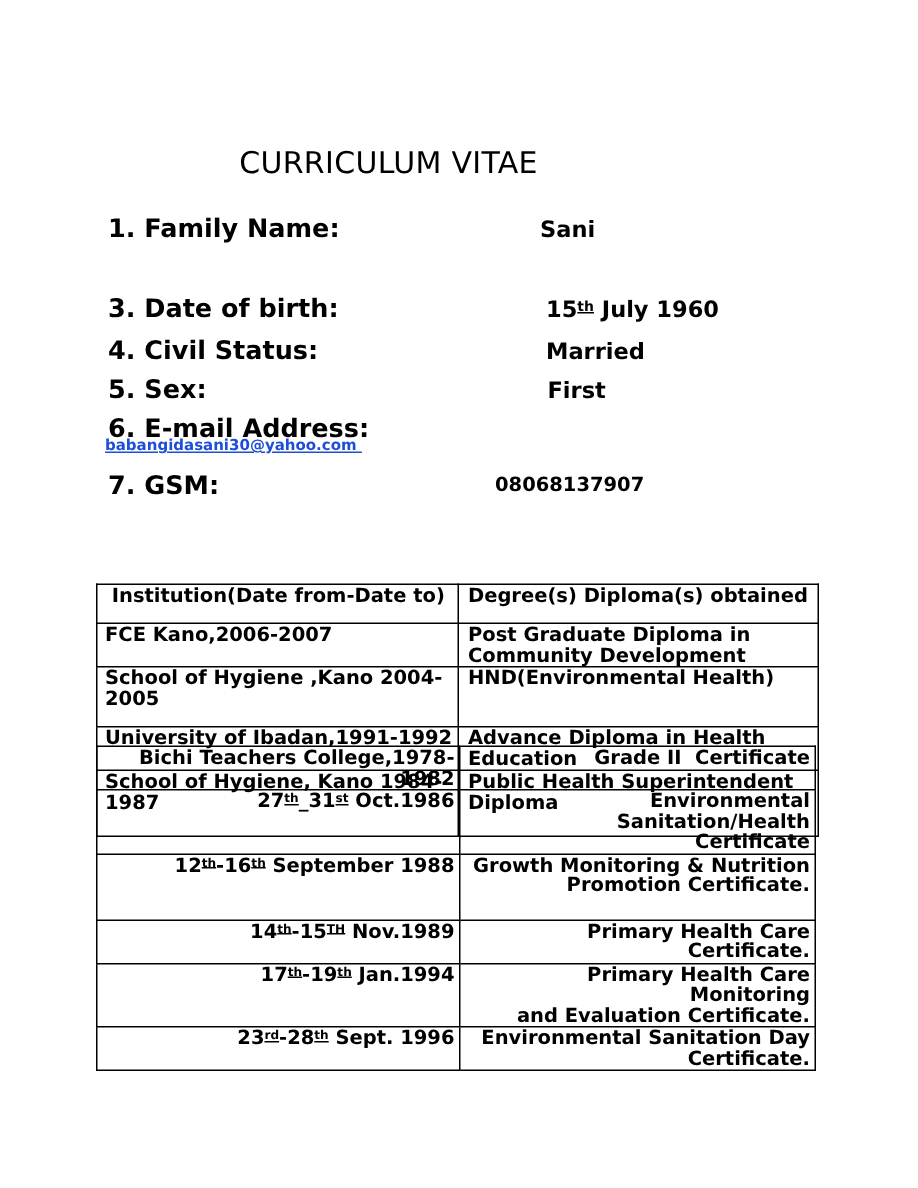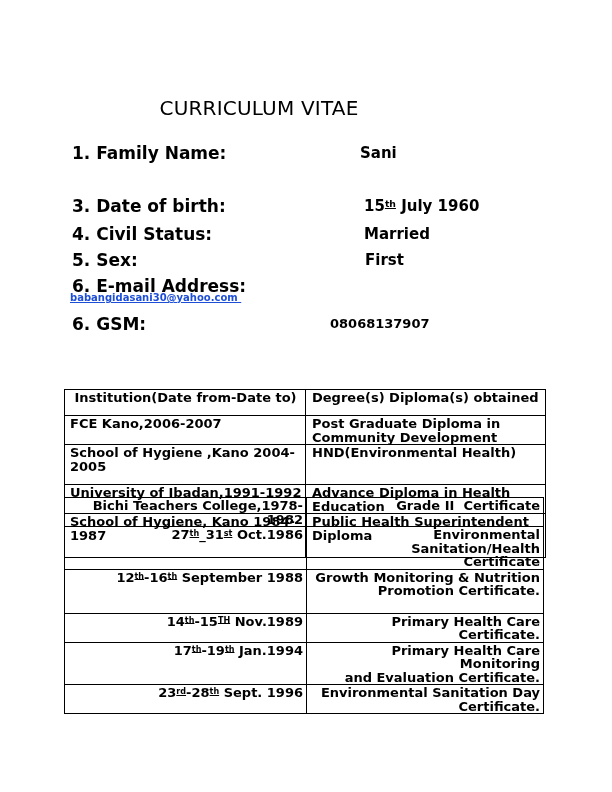--- a/index.html
+++ b/index.html
@@ -63,21 +63,21 @@
     <span class="val" style="left:365px">First</span>
   </div>
 
   <div class="item" style="top:276px">
     <span class="lbl">6. E-mail Address:</span>
   </div>
 
   <span class="email">babangidasani30@yahoo.com&nbsp;</span>
 
   <div class="item" style="top:314px">
-    <span class="lbl">6. GSM:</span>
+    <span class="lbl">7. GSM:</span>
     <span class="val val-sm" style="left:330px">08068137907</span>
   </div>
 
   <table id="edu-table">
     <colgroup>
         <col class="c1">
         <col class="c2">
       </colgroup>
     <tbody>
         <tr style="height:26px">

